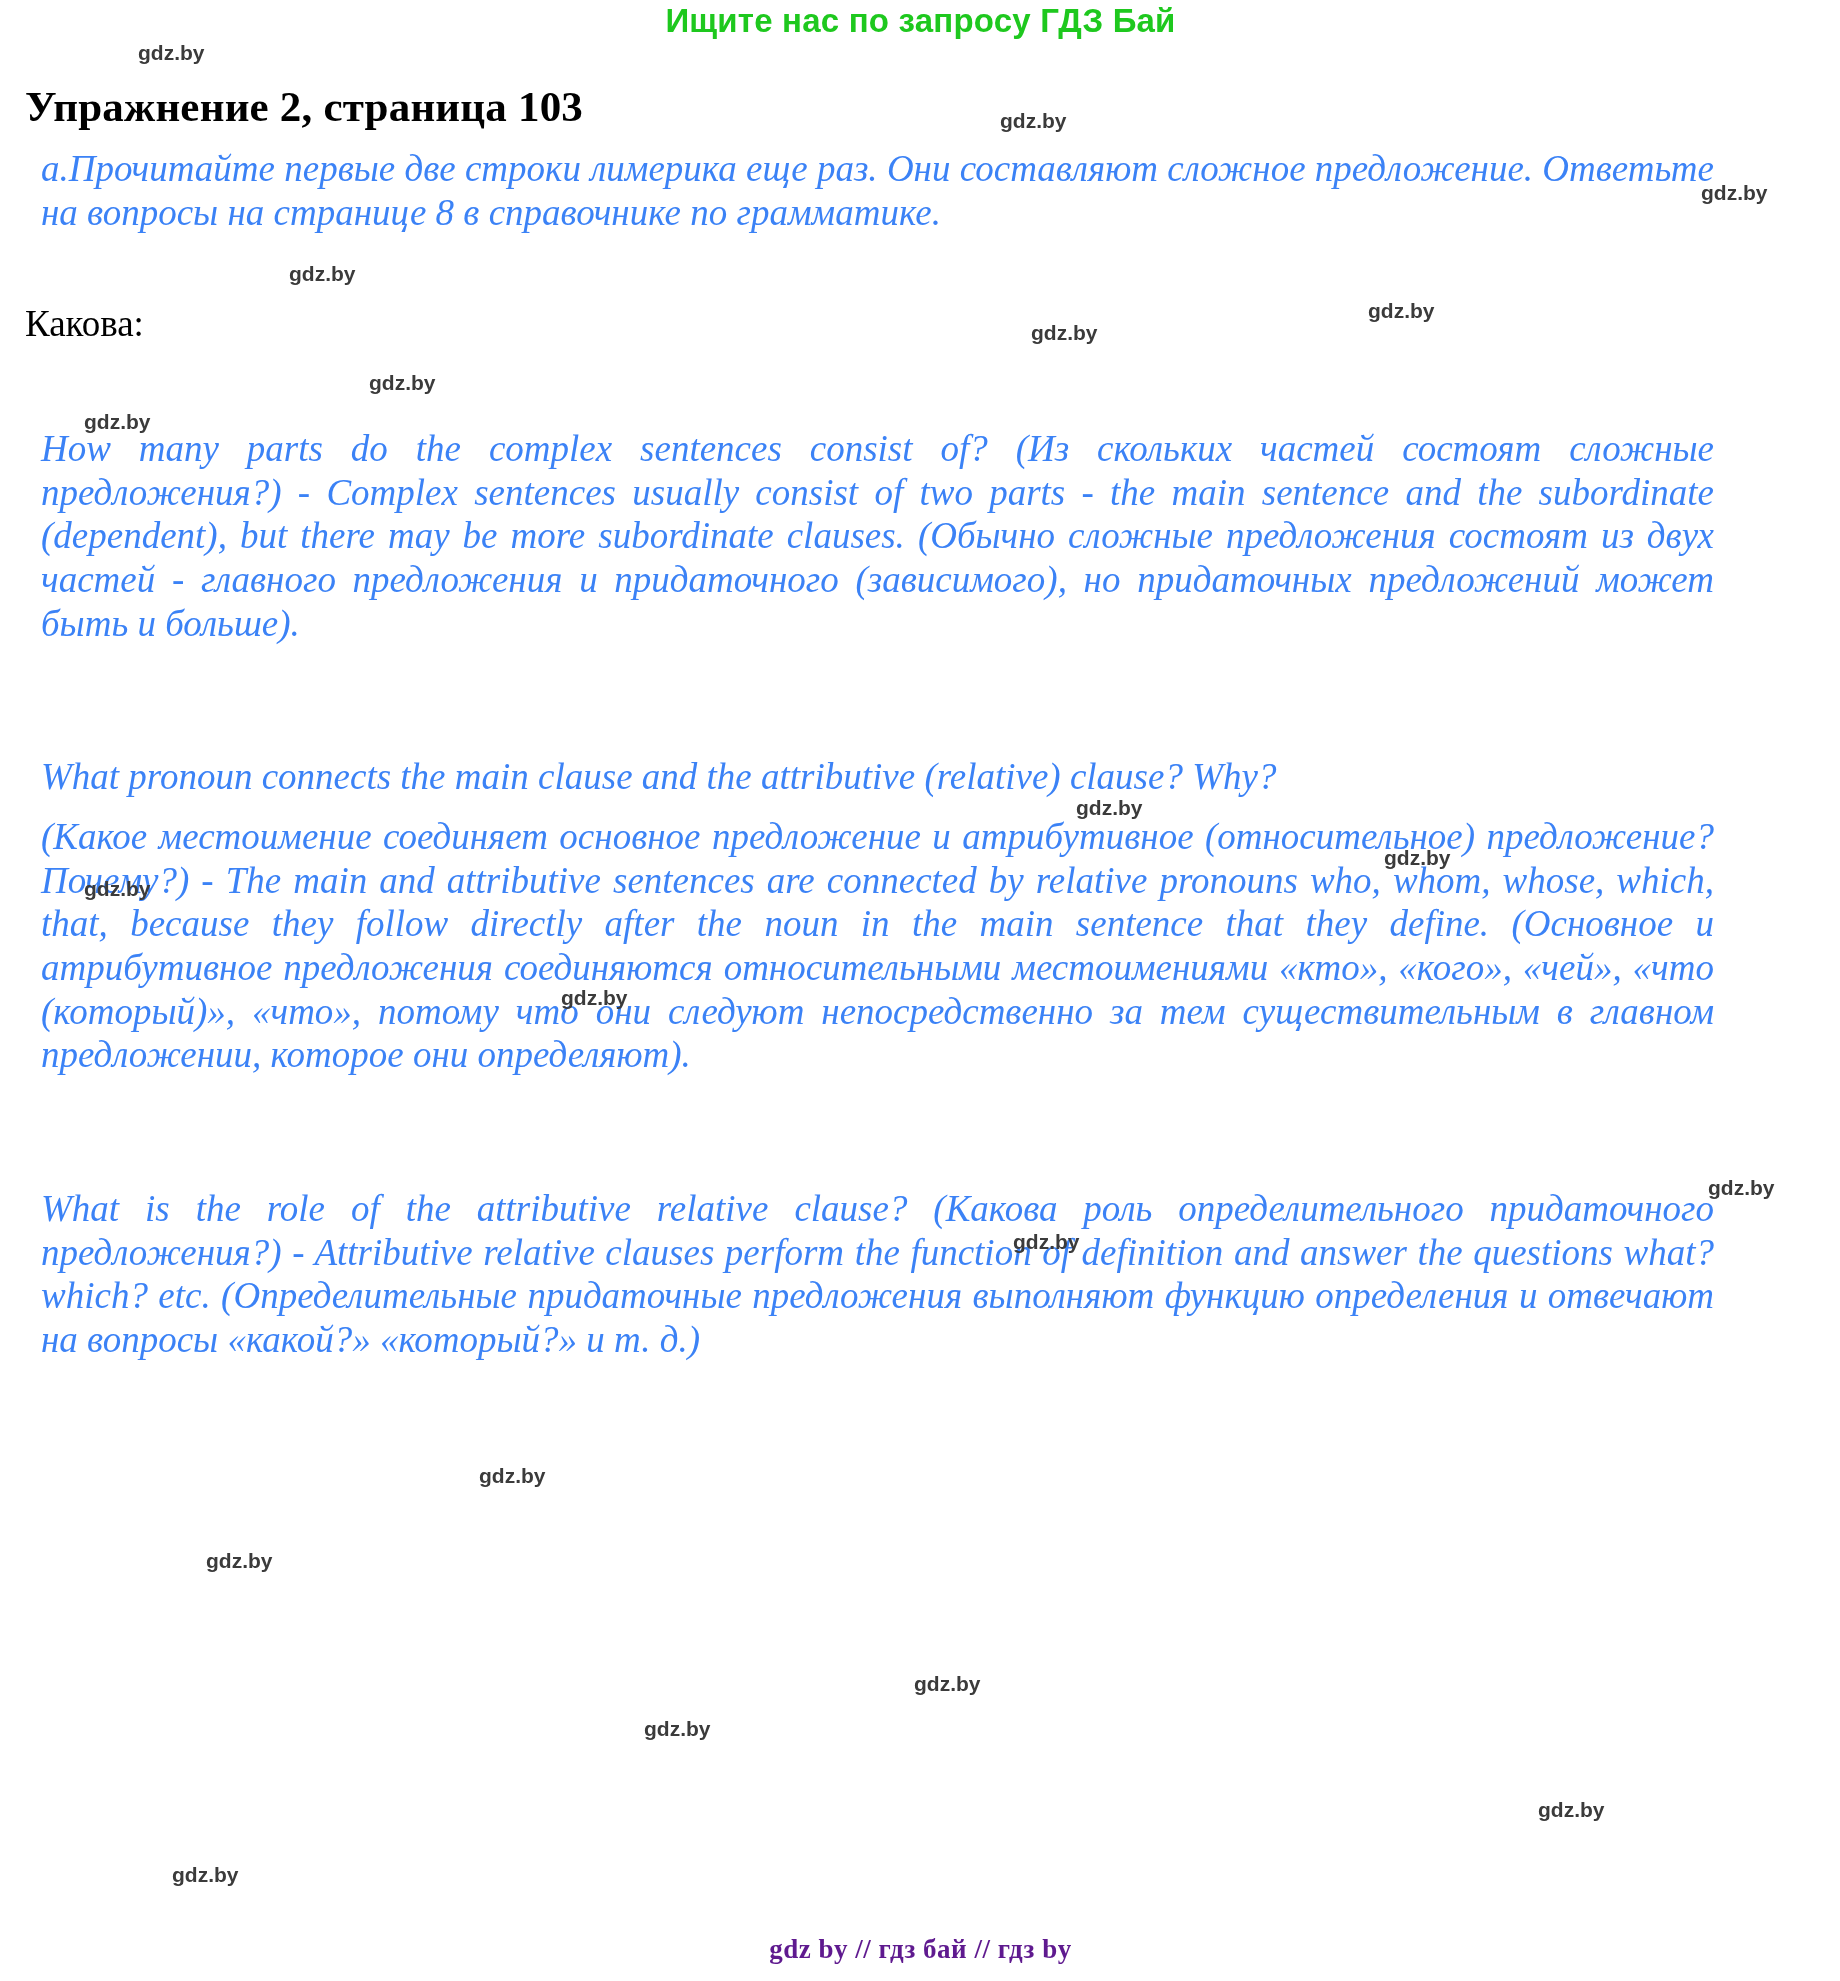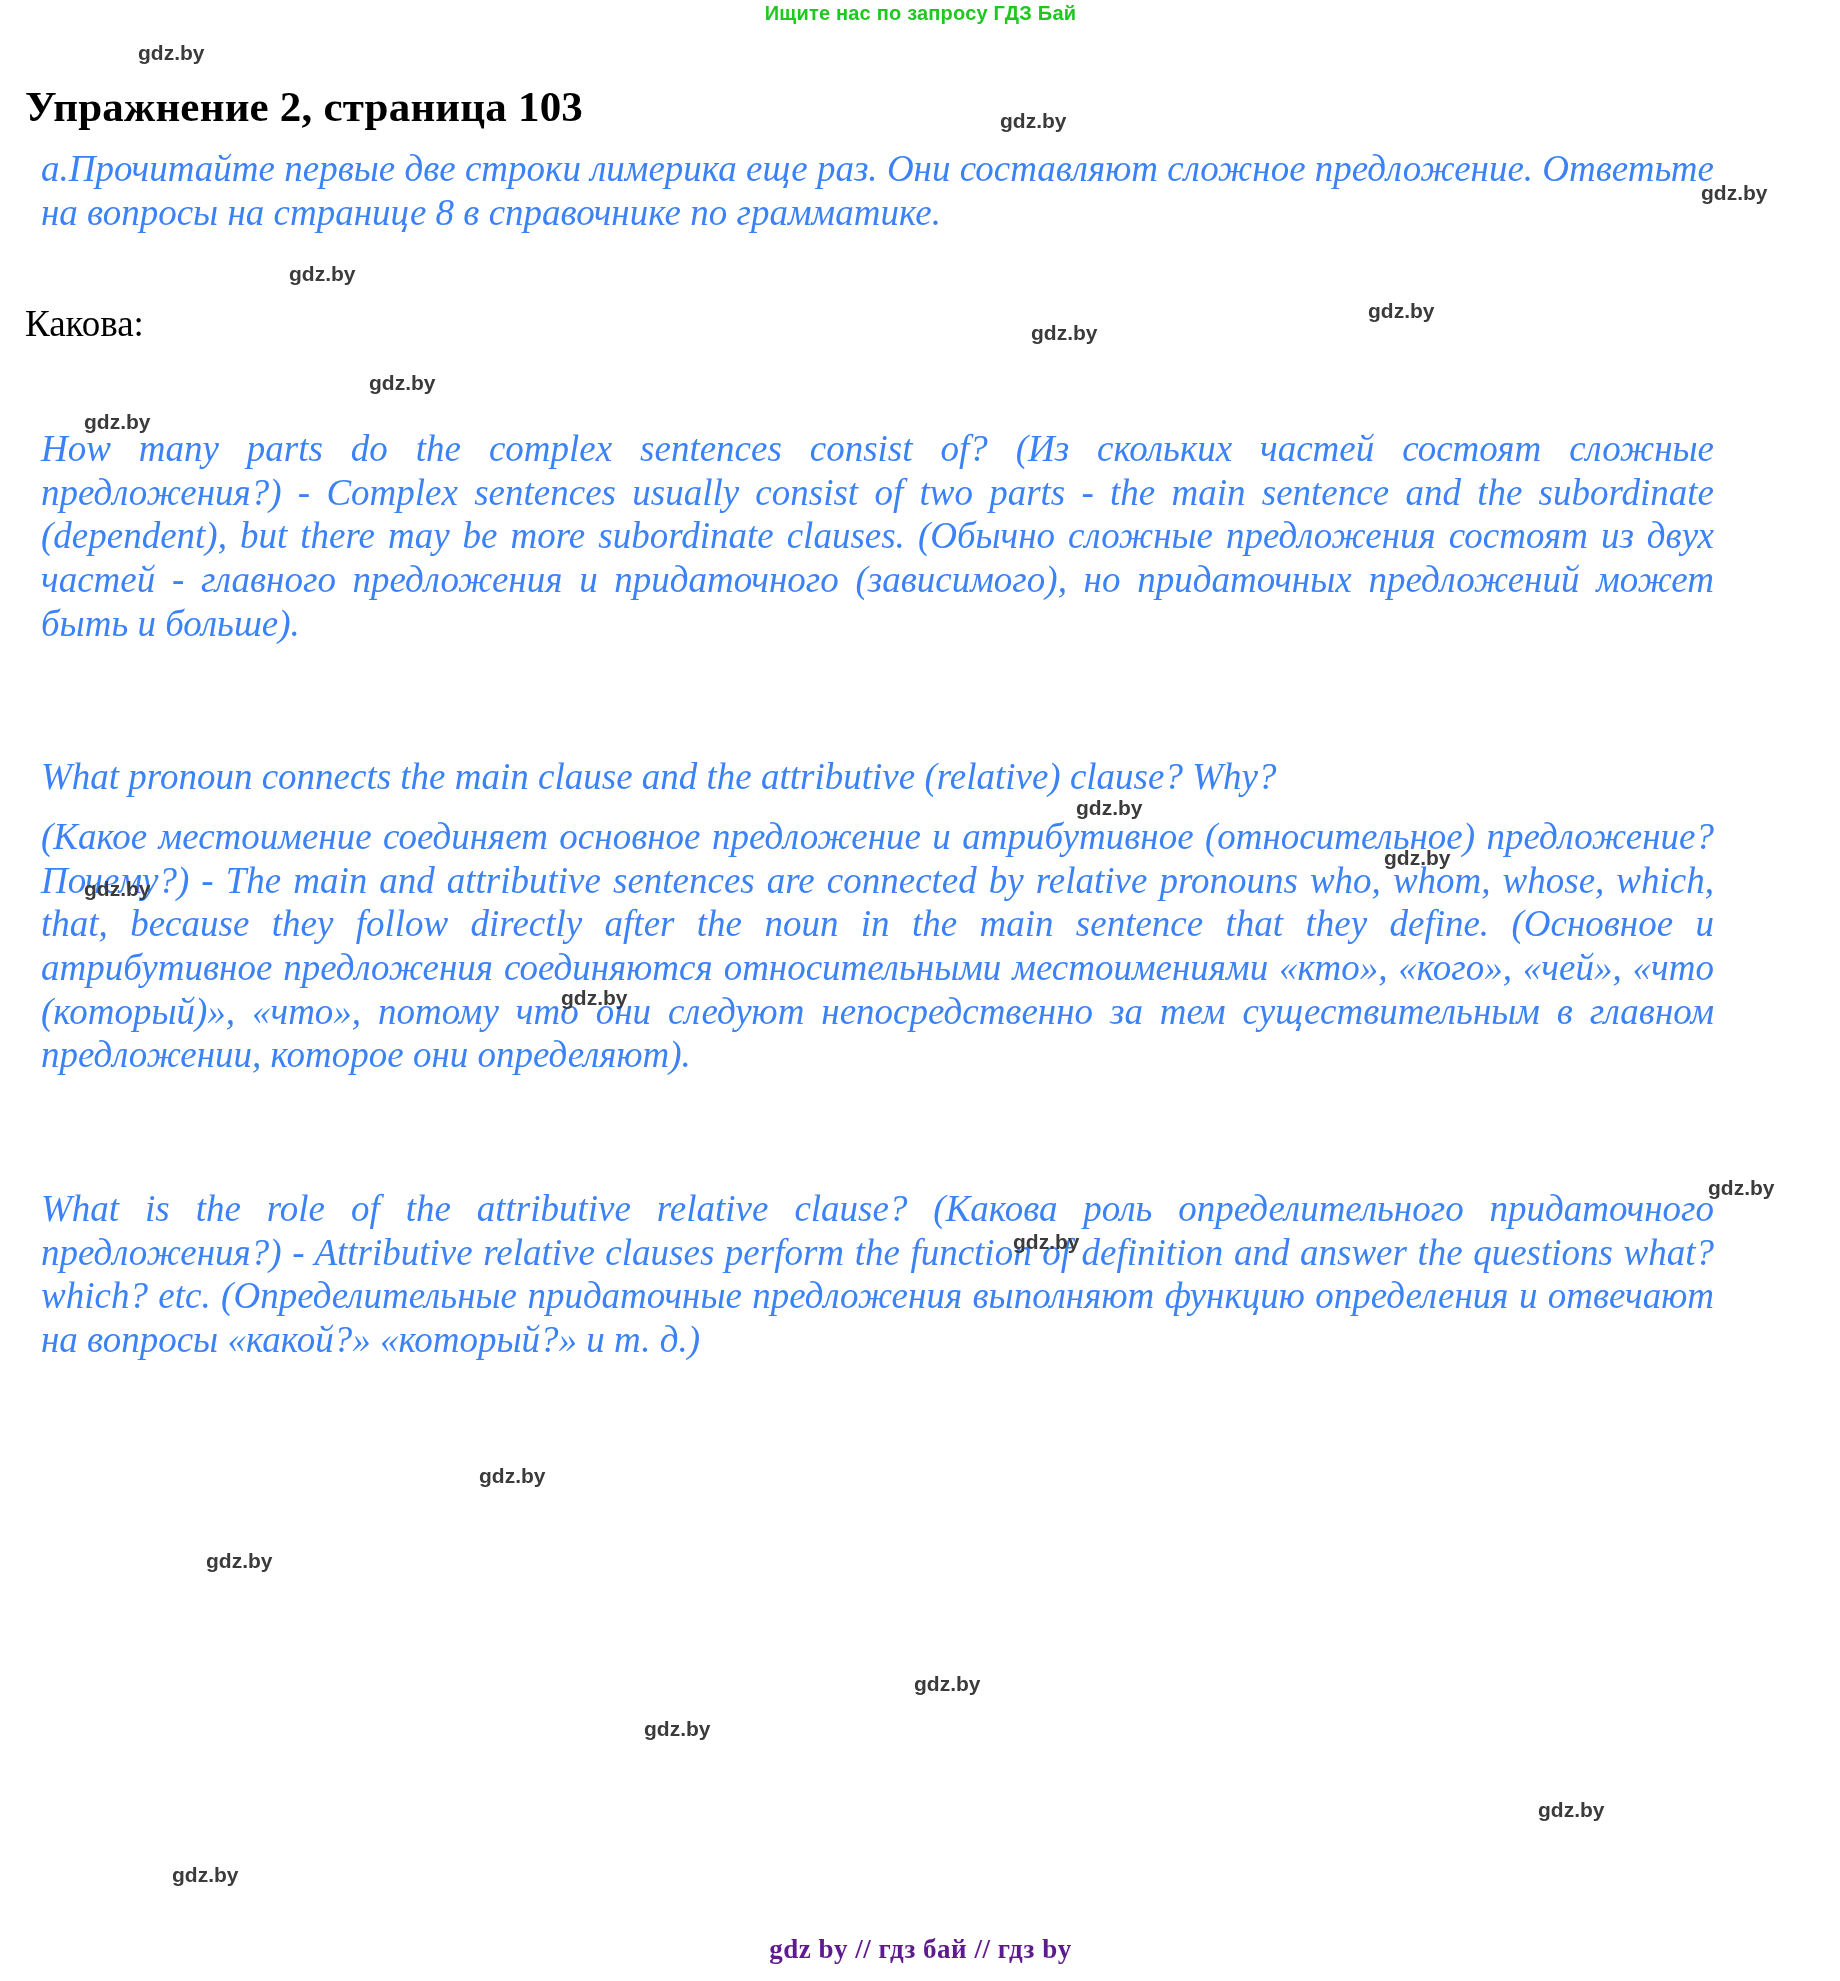--- a/index.html
+++ b/index.html
@@ -17,21 +17,21 @@
 
   
   .promo-banner {
     position: absolute;
     top: 1.8px;
     left: 0;
     width: 100%;
     text-align: center;
     font-family: "Liberation Sans", "DejaVu Sans", sans-serif;
     font-weight: bold;
-    font-size: 20px;
+    font-size: 33px;
     color: #1ec81e;
     letter-spacing: 0.2px;
   }
 
   
   .page {
     position: absolute;
     top: 0;
     left: 0;
     width: 1841px;

